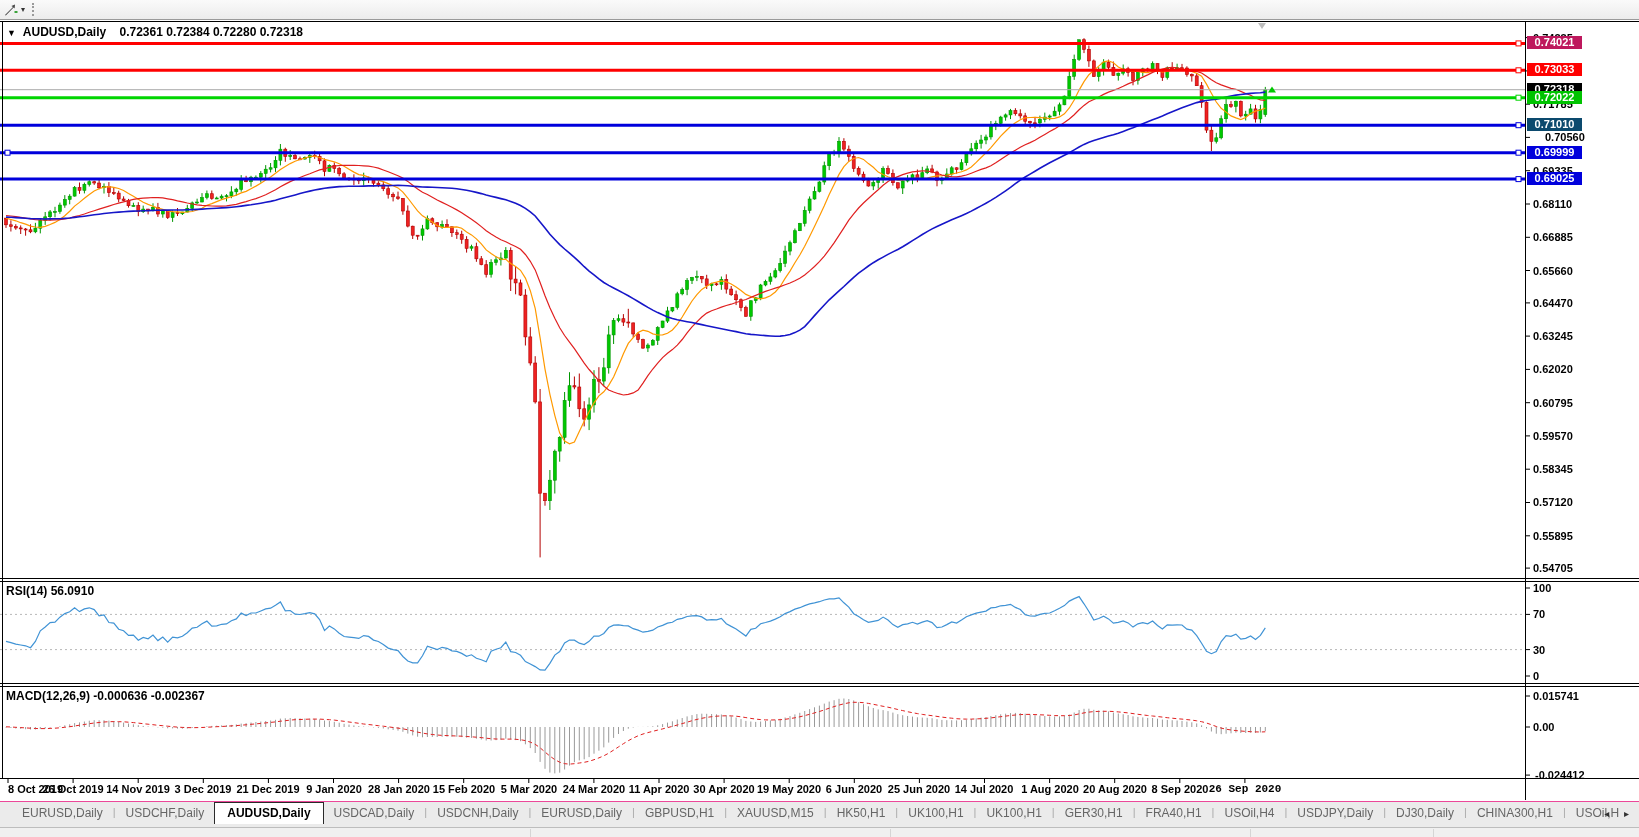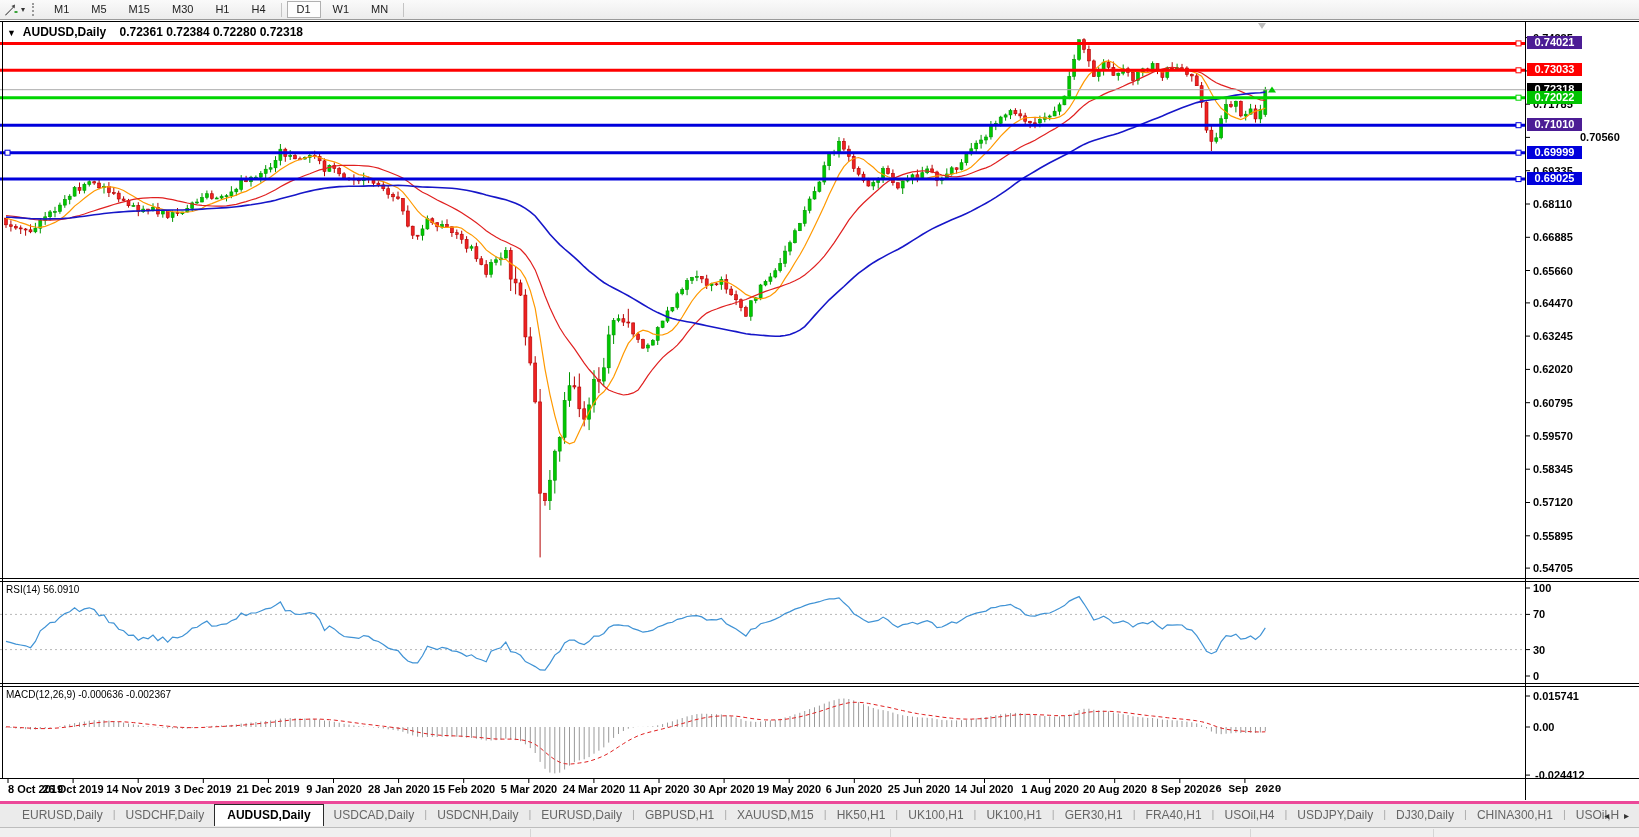--- a/index.html
+++ b/index.html
@@ -21,26 +21,26 @@
   
   #chart-layer{position:absolute;left:0;top:0;z-index:0;}
 
   
   #overlay{position:absolute;left:0;top:0;width:1639px;height:800px;z-index:3;pointer-events:none;}
   .lbl{position:absolute;font-size:11px;font-weight:bold;color:#000;white-space:nowrap;}
   .badge{position:absolute;left:1527px;width:55px;height:13px;line-height:13px;text-align:center;
     color:#fff;font-size:11px;font-weight:bold;white-space:nowrap;}
   #chart-title{position:absolute;left:7px;top:25px;font-size:12px;font-weight:bold;color:#000;}
   #chart-title .tri{font-size:9px;margin-right:4px;}
-  .pane-label{position:absolute;left:6px;font-size:10px;color:#000;font-weight:normal;}
+  .pane-label{position:absolute;left:6px;font-size:12px;color:#000;font-weight:bold;}
   .date-lbl{position:absolute;top:783px;font-size:11px;font-weight:bold;color:#000;}
 
   
   #tabbar{position:absolute;left:0;top:801px;width:1639px;height:26px;background:#EBEBEB;
-    border-top:3px solid #ec4899;display:flex;align-items:flex-start;z-index:5;}
+    border-top:1px solid #ec4899;display:flex;align-items:flex-start;z-index:5;}
   .tab{padding:4px 10px 3px 10px;font-size:12px;color:#666;white-space:nowrap;cursor:default;}
   .tab.active{background:#fff;border:1px solid #2a2a2a;border-bottom:none;color:#000;
     font-weight:bold;padding:3px 12px 4px 12px;}
   .tab-sep{color:#aaa;padding-top:4px;font-size:11px;}
   #tab-scroll{position:absolute;right:4px;top:6px;font-size:10px;color:#333;letter-spacing:6px;}
   #tabbar-pad{width:12px;}
 
   
   #statusbar{position:absolute;left:0;top:827px;width:1639px;height:10px;background:#F0F0F0;
     border-top:1px solid #BDBDBD;z-index:5;}
@@ -53,33 +53,20 @@
 
   <div id="toolbar">
     <div id="pointer-tool">
       <svg width="16" height="14" viewBox="0 0 16 14">
         <path d="M2 12 L10 4 L8.4 3 L12 1.5 L11.6 5.4 L10.6 4.6 L2.8 12.6 Z" fill="#444"></path>
         <path d="M11.5 9 l3 0" stroke="#3aa33a" stroke-width="2"></path>
       </svg>
       <span id="caret">▾</span>
     </div>
     <div class="grip"></div>
-    <div id="tf-buttons" style="display:flex;align-items:center;">
-        <div class="tool-btn">M1</div>
-        <div class="tool-btn">M5</div>
-        <div class="tool-btn">M15</div>
-        <div class="tool-btn">M30</div>
-        <div class="tool-btn">H1</div>
-        <div class="tool-btn">H4</div>
-        <div class="vsep"></div>
-        <div class="tool-btn active">D1</div>
-        <div class="tool-btn">W1</div>
-        <div class="tool-btn">MN</div>
-        <div class="vsep"></div>
-      </div>
   </div>
 
   <div id="chart-layer">
       <svg width="1639" height="800" xmlns="http://www.w3.org/2000/svg" style="display:block">
         <rect x="0" y="0" width="1639" height="800" fill="#fff"></rect>
         <g>
           <line x1="6.0" y1="218.0" x2="6.0" y2="227.9" stroke="#B40000" stroke-width="1"></line>
           <rect x="4.5" y="218.1" width="3" height="6.7" fill="#EE2222" stroke="#B40000" stroke-width="0.6"></rect>
           <line x1="10.9" y1="220.3" x2="10.9" y2="231.5" stroke="#B40000" stroke-width="1"></line>
           <rect x="9.4" y="224.8" width="3" height="1.6" fill="#EE2222" stroke="#B40000" stroke-width="0.6"></rect>
@@ -938,39 +925,39 @@
     <div id="chart-title">
       <span class="tri">▼</span>
       <span>AUDUSD,Daily</span>
       <span style="margin-left:10px;">0.72361 0.72384 0.72280 0.72318</span>
     </div>
     <div class="pane-label" style="top:584px;">RSI(14) 56.0910</div>
     <div class="pane-label" style="top:689px;">MACD(12,26,9) -0.000636 -0.002367</div>
   <div class="lbl" style="left: 1533px; top: 32px;">0.74235</div>
       <div class="lbl" style="left: 1533px; top: 65px;">0.73010</div>
       <div class="lbl" style="left: 1533px; top: 98px;">0.71785</div>
-      <div class="lbl" style="left: 1545px; top: 131px; margin-left: 35px;">0.70560</div>
+      <div class="lbl" style="left: 1545px; top: 131px;">0.70560</div>
       <div class="lbl" style="left: 1533px; top: 165px;">0.69335</div>
       <div class="lbl" style="left: 1533px; top: 198px;">0.68110</div>
       <div class="lbl" style="left: 1533px; top: 231px; text-align: center;">0.66885</div>
       <div class="lbl" style="left: 1533px; top: 265px;">0.65660</div>
       <div class="lbl" style="left: 1533px; top: 297px;">0.64470</div>
       <div class="lbl" style="left: 1533px; top: 330px;">0.63245</div>
       <div class="lbl" style="left: 1533px; top: 363px;">0.62020</div>
       <div class="lbl" style="left: 1533px; top: 397px;">0.60795</div>
       <div class="lbl" style="left: 1533px; top: 430px;">0.59570</div>
       <div class="lbl" style="left: 1533px; top: 463px;">0.58345</div>
       <div class="lbl" style="left: 1533px; top: 496px;">0.57120</div>
       <div class="lbl" style="left: 1533px; top: 530px;">0.55895</div>
       <div class="lbl" style="left: 1533px; top: 562px;">0.54705</div>
-      <div class="badge" style="top: 36px; background: #4c1d95;">0.74021</div>
+      <div class="badge" style="top: 36px; background: #be185d;">0.74021</div>
       <div class="badge" style="top: 63px; background: rgb(255, 0, 0);">0.73033</div>
       <div class="badge" style="top: 83px; background: rgb(0, 0, 0);">0.72318</div>
       <div class="badge" style="top: 91px; background: rgb(0, 195, 0);">0.72022</div>
-      <div class="badge" style="top: 118px; background: #4c1d95;">0.71010</div>
+      <div class="badge" style="top: 118px; background: #0c4a6e;">0.71010</div>
       <div class="badge" style="top: 146px; background: rgb(0, 0, 220);">0.69999</div>
       <div class="badge" style="top: 172px; background: rgb(0, 0, 220);">0.69025</div>
       <div class="lbl" style="left: 1533px; top: 582px;">100</div>
       <div class="lbl" style="left: 1533px; top: 608px;">70</div>
       <div class="lbl" style="left: 1533px; top: 644px;">30</div>
       <div class="lbl" style="left: 1533px; top: 670px;">0</div>
       <div class="lbl" style="left: 1533px; top: 690px;">0.015741</div>
       <div class="lbl" style="left: 1533px; top: 721px;">0.00</div>
       <div class="lbl" style="left: 1535px; top: 769px;">-0.024412</div>
       <div class="date-lbl" style="left: 8px;">8 Oct 2019</div>

